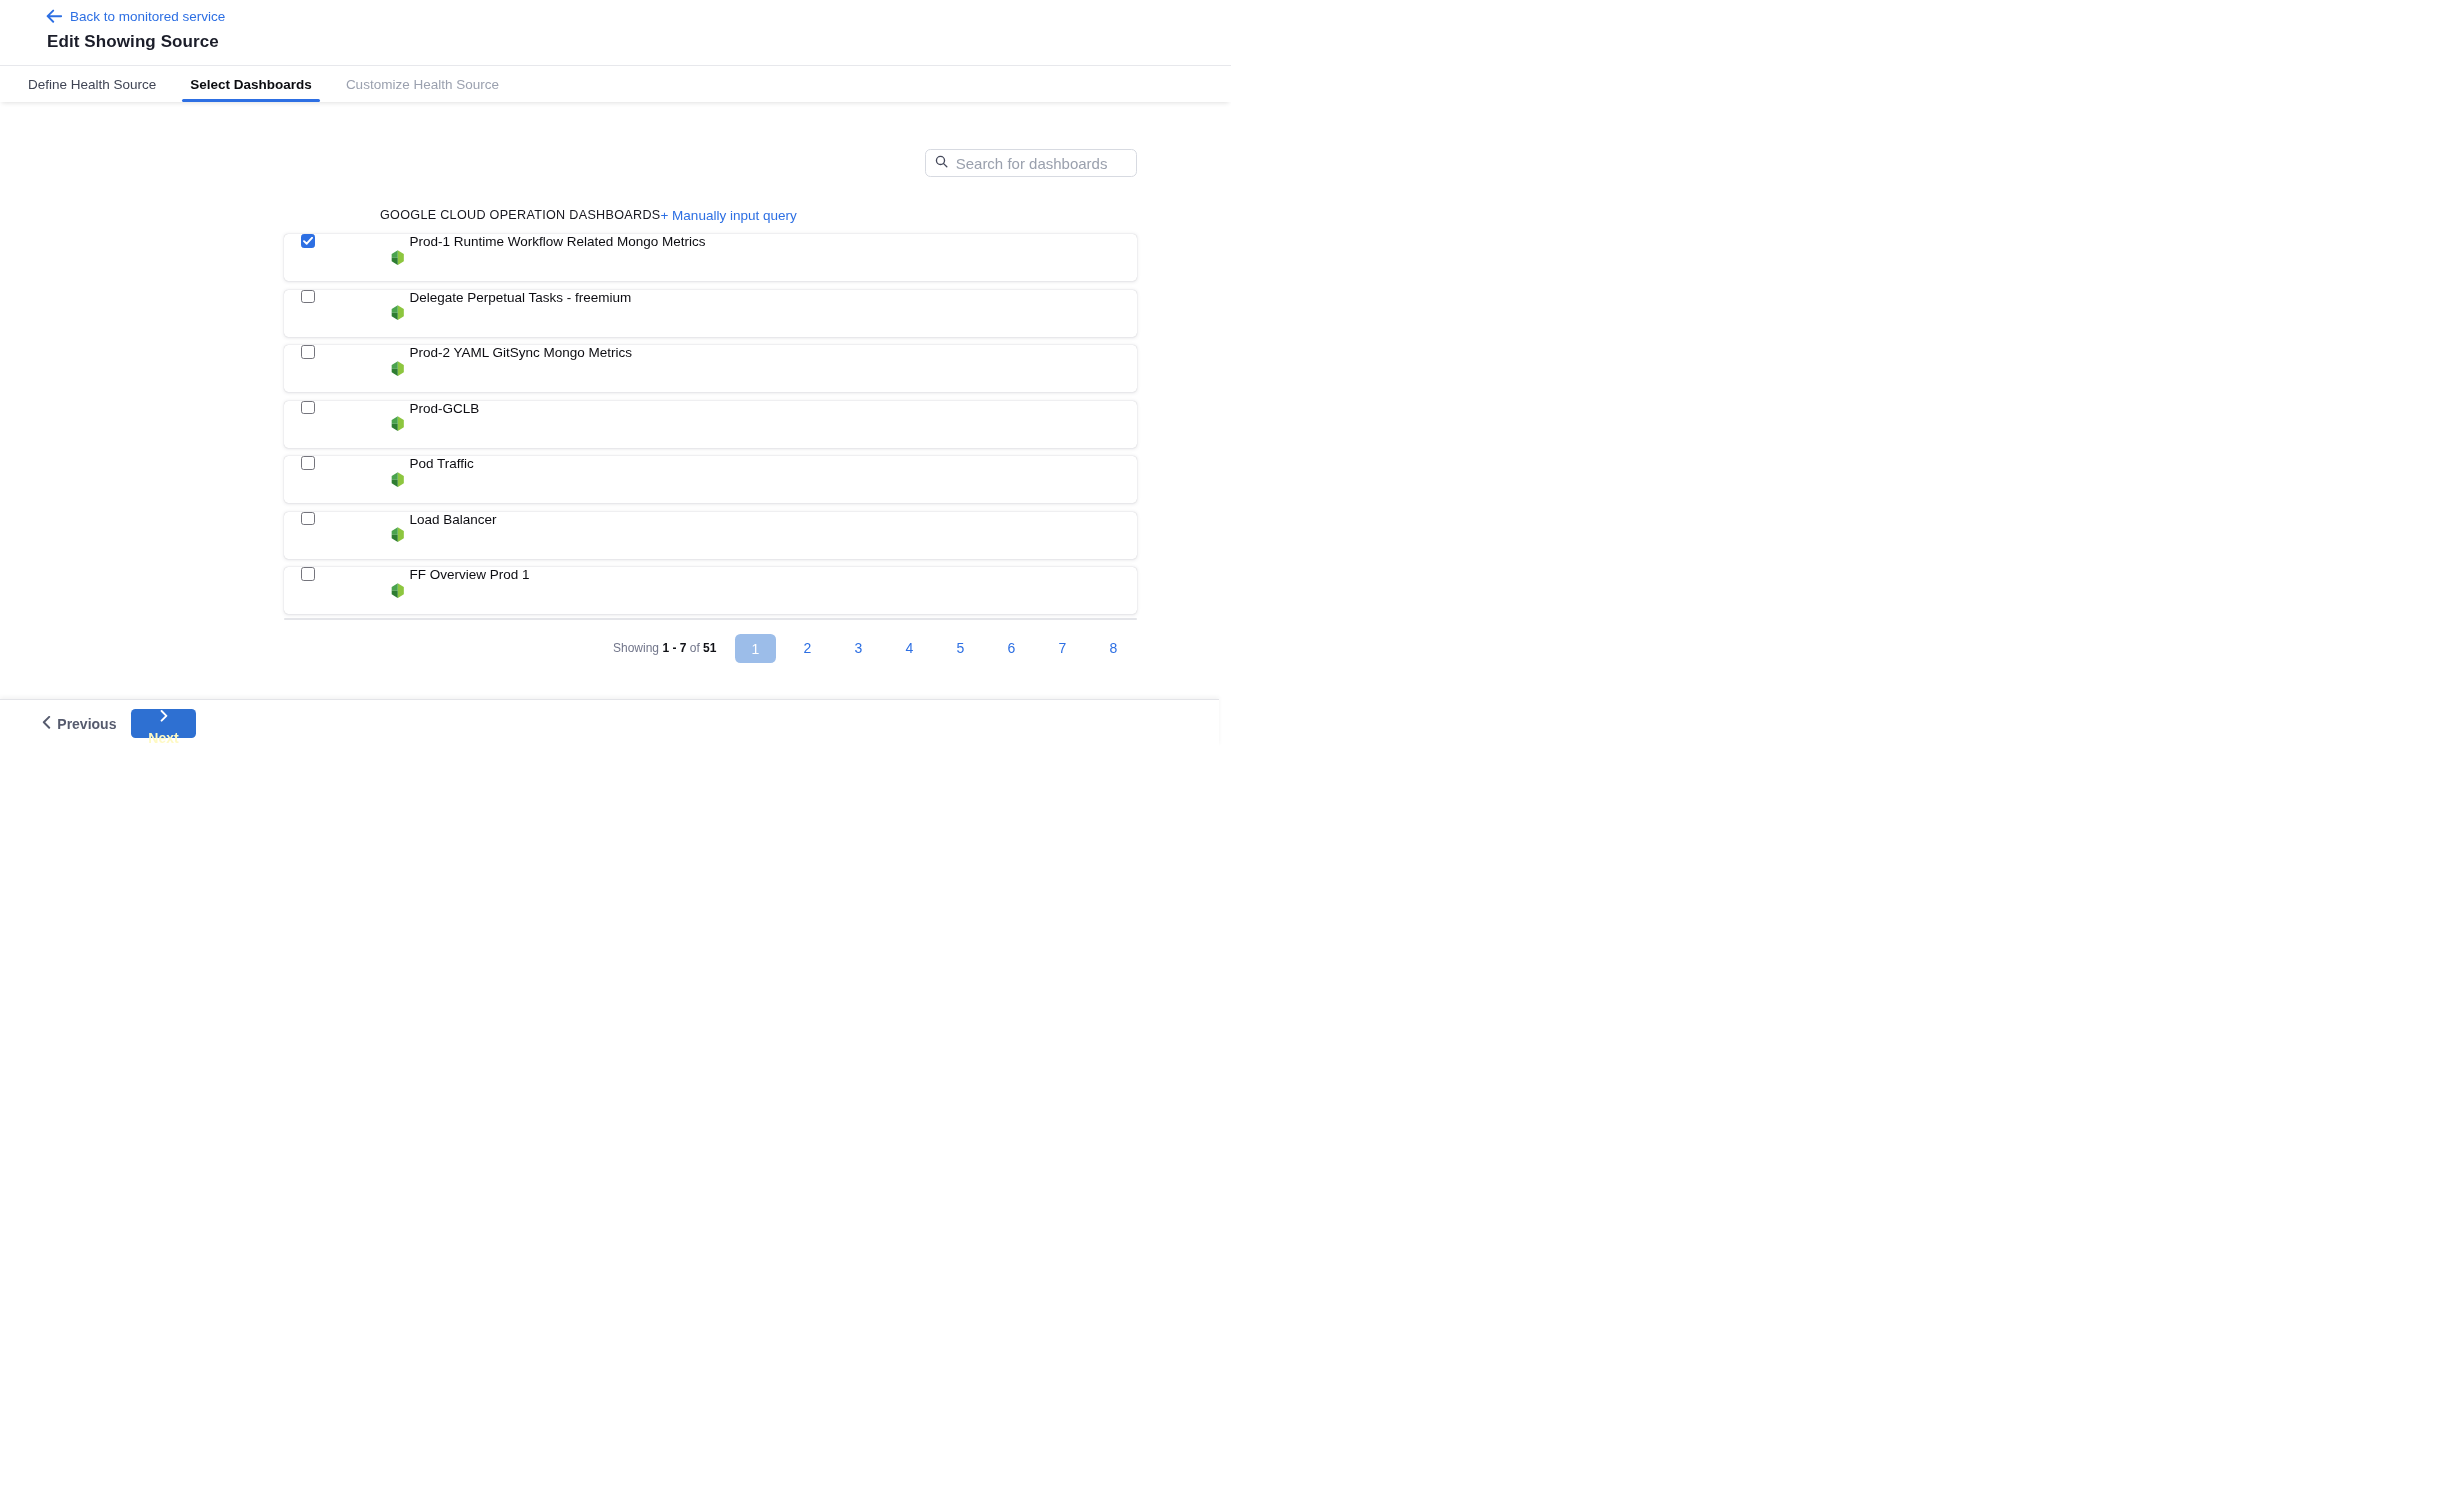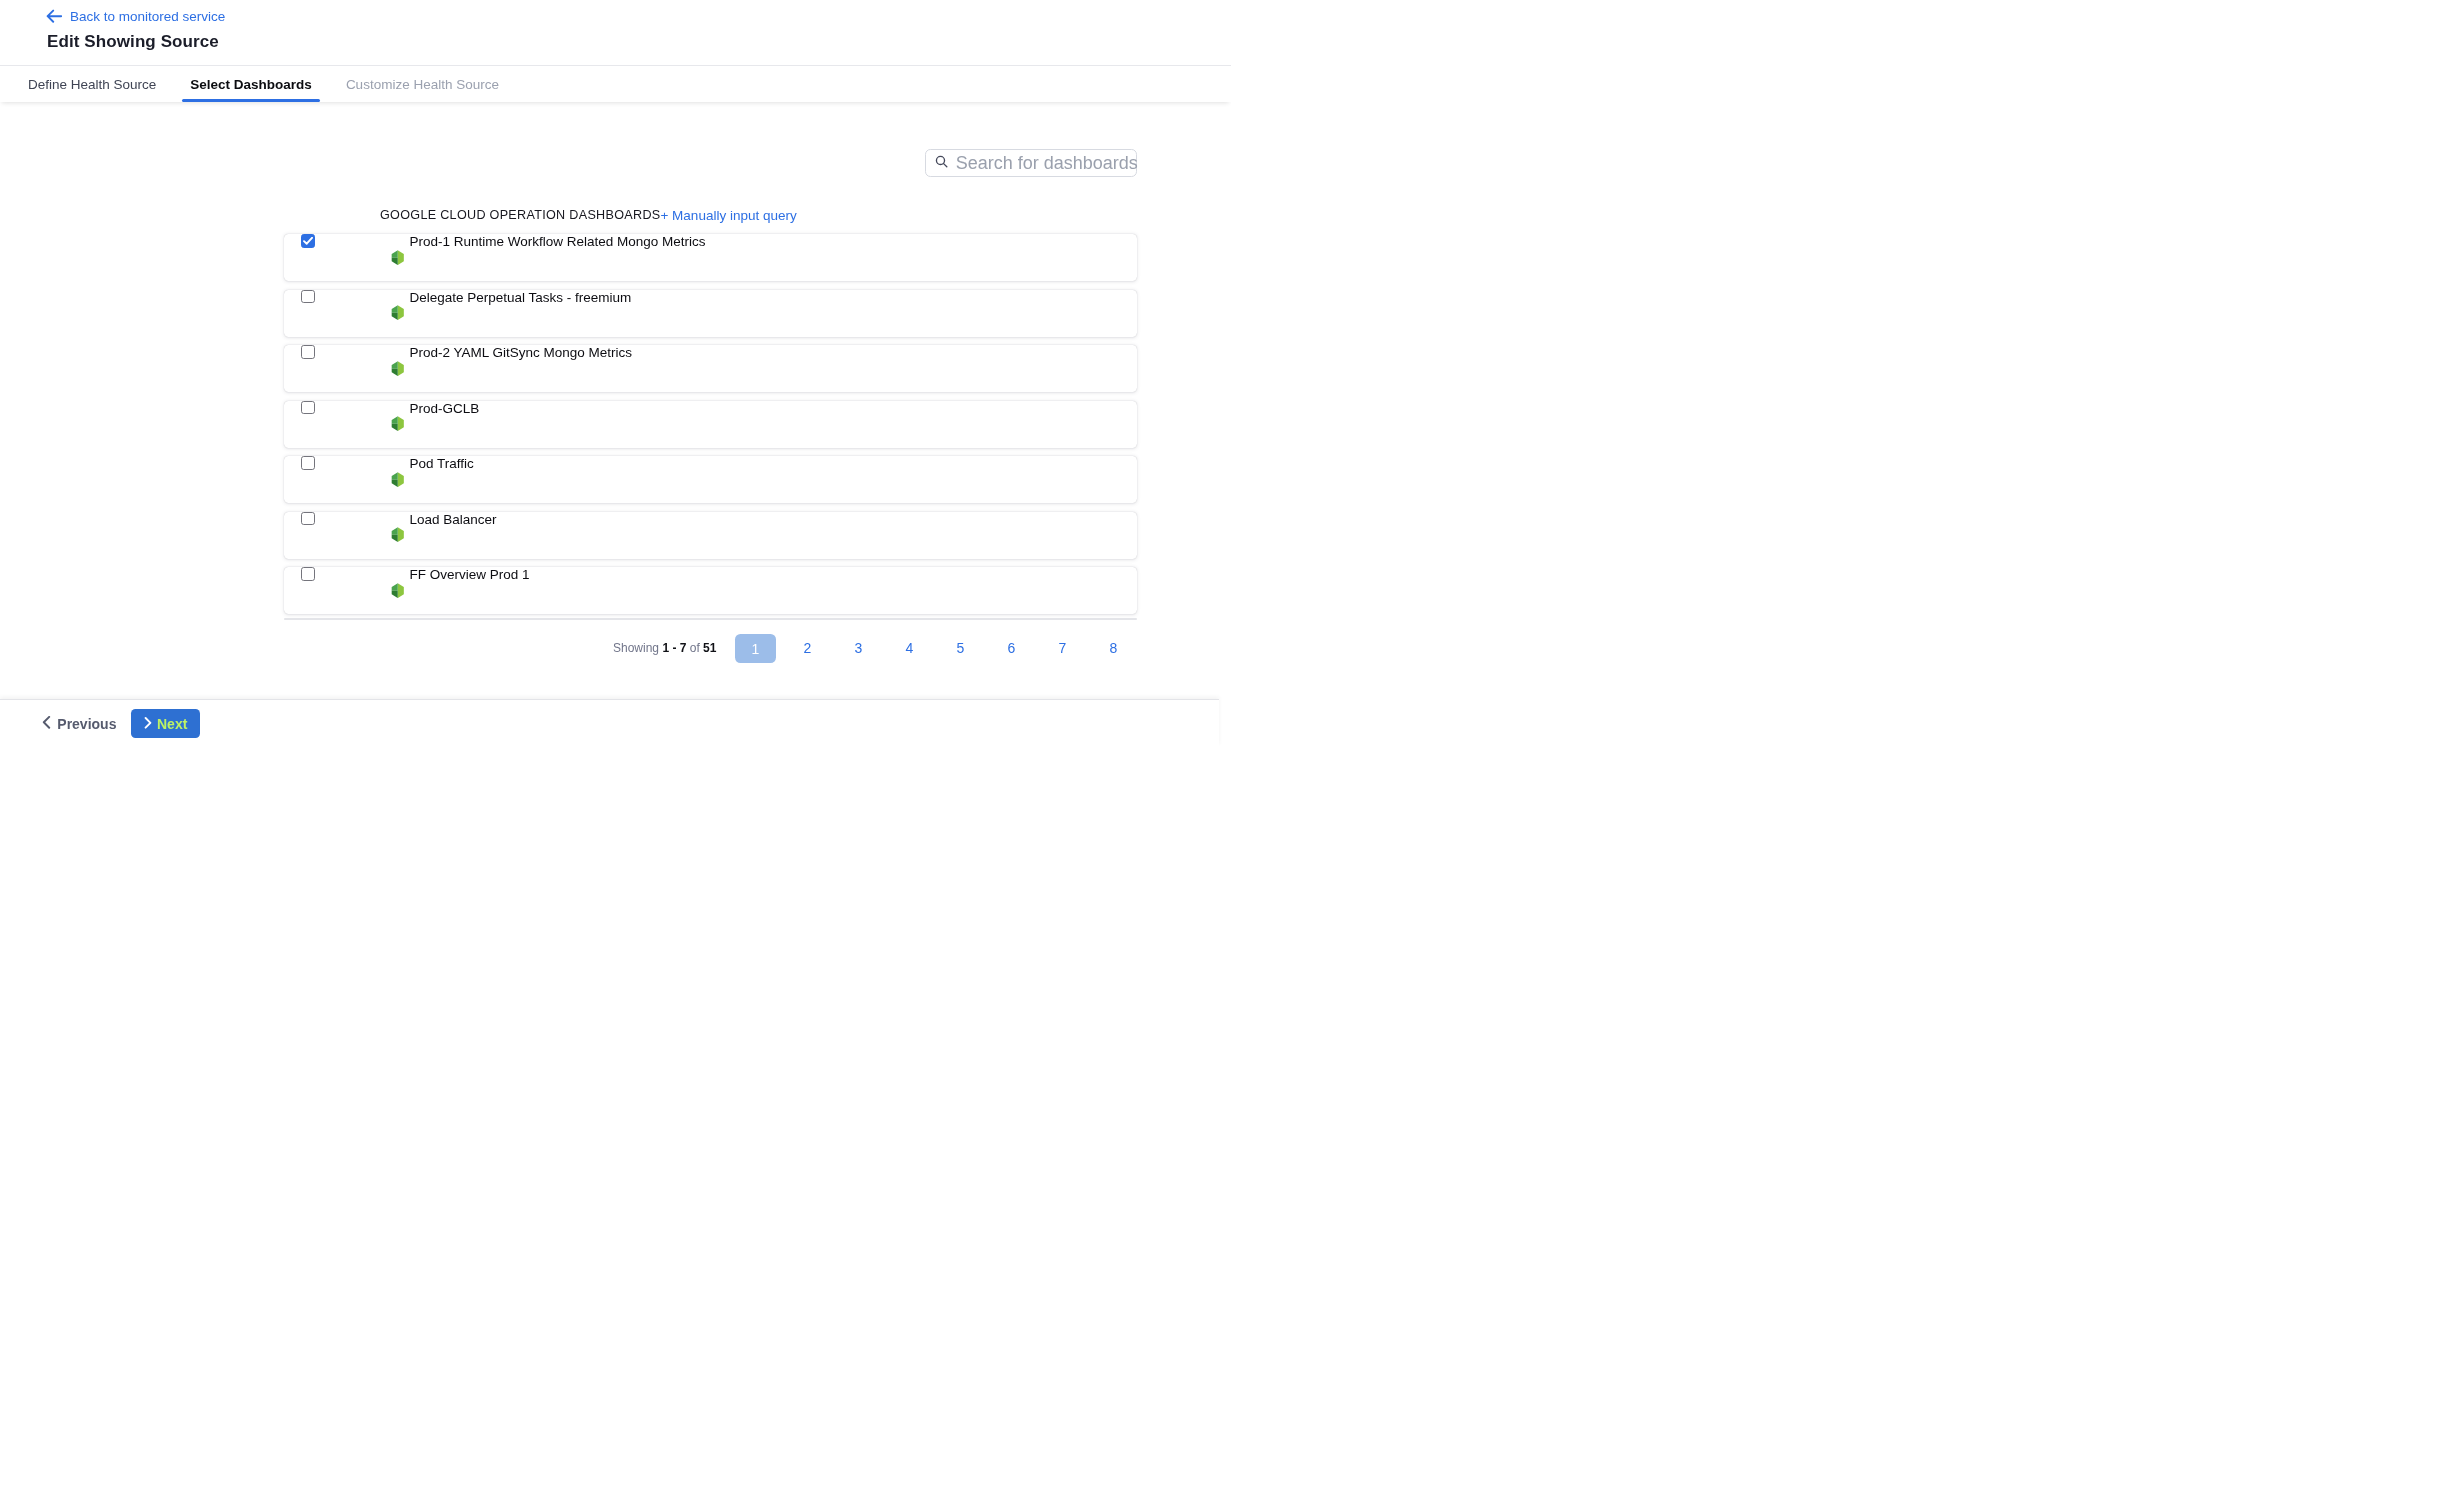--- a/index.html
+++ b/index.html
@@ -28,21 +28,21 @@
     display:flex;align-items:center;padding-left:28px;gap:34px;z-index:3;}
   .tab{position:relative;font-size:13.5px;color:#3f4454;height:100%;display:flex;align-items:center;cursor:pointer;white-space:nowrap;}
   .tab.active{color:#0b0c10;font-weight:700;}
   .tab.disabled{color:#9ba1af;}
   .tab .underline{position:absolute;left:-8px;right:-8px;bottom:0;height:2.7px;background:var(--accent);border-radius:1.8px;}
 
   
   .content{position:absolute;top:102px;left:0;right:0;bottom:47px;background:#fff;}
   .searchbox{position:absolute;top:47px;left:925px;width:212px;height:28px;border:0.9px solid #d7dae1;
     border-radius:5.4px;background:#fff;display:flex;align-items:center;padding:0 9px;gap:7.2px;}
-  .searchbox input{border:none;outline:none;flex:1;font-size:18px;color:#333;
+  .searchbox input{border:none;outline:none;flex:1;font-size:15px;color:#333;
     font-family:"Liberation Sans","DejaVu Sans",sans-serif;background:transparent;}
   .searchbox input::placeholder{color:#9aa0ad;}
 
   .section-row{position:absolute;top:103px;left:380px;right:95px;height:20px;
     display:flex;justify-content:flex-start;align-items:center;}
   .section-title{font-size:12.6px;color:#17171f;letter-spacing:0.3px;}
   .manual-link{font-size:13.5px;color:var(--accent);cursor:pointer;}
 
   .dash-list{position:absolute;top:132px;left:284px;width:853px;}
   .dash-row{position:relative;height:47px;background:#fff;border-radius:4.5px;margin-bottom:8.5px;
@@ -68,22 +68,22 @@
     justify-content:center;cursor:pointer;}
   .pg-pages{position:absolute;left:498px;top:0;display:flex;}
   .pg-page{width:51px;line-height:29px;text-align:center;font-size:14px;color:var(--accent);cursor:pointer;}
 
   
   .footer{position:absolute;left:0;right:12px;bottom:0;height:47px;background:#fff;
     border-top:0.9px solid #e3e4e8;box-shadow:0 -1.8px 4.5px rgba(0,0,0,.05);padding-left:33px;}
   .prev-btn{position:absolute;left:42px;top:0;height:47px;display:flex;align-items:center;gap:6.3px;
     color:#565b6e;font-size:14px;font-weight:700;cursor:pointer;}
   .next-btn{position:absolute;left:131px;top:9px;height:29px;min-width:65px;padding:0 12.6px;
-    border-radius:4.5px;background:var(--button-blue);color:#bef264;font-size:14px;font-weight:700;
-    display:flex;align-items:center;justify-content:flex-start;gap:5.4px;cursor:pointer;border:none;}
+    border-radius:4.5px;background:var(--button-blue);color:#fef9c3;font-size:14px;font-weight:700;
+    display:flex;align-items:center;justify-content:flex-start;gap:5.4px;cursor:pointer;border:none;flex-direction:column;}
 </style>
 </head>
 <body>
 
 <div class="page">
 
   <div class="hdr">
     <div class="back-row">
       <span>
         <svg width="16" height="14.4" viewBox="0 0 20 16">

